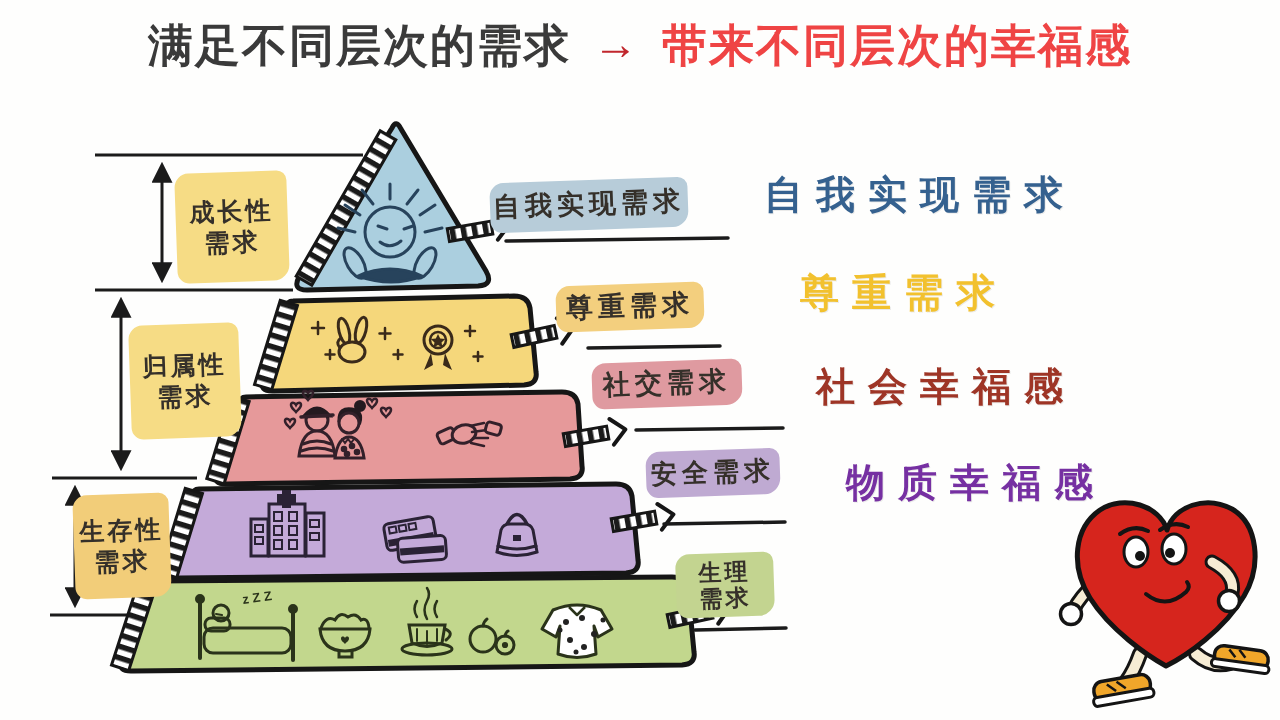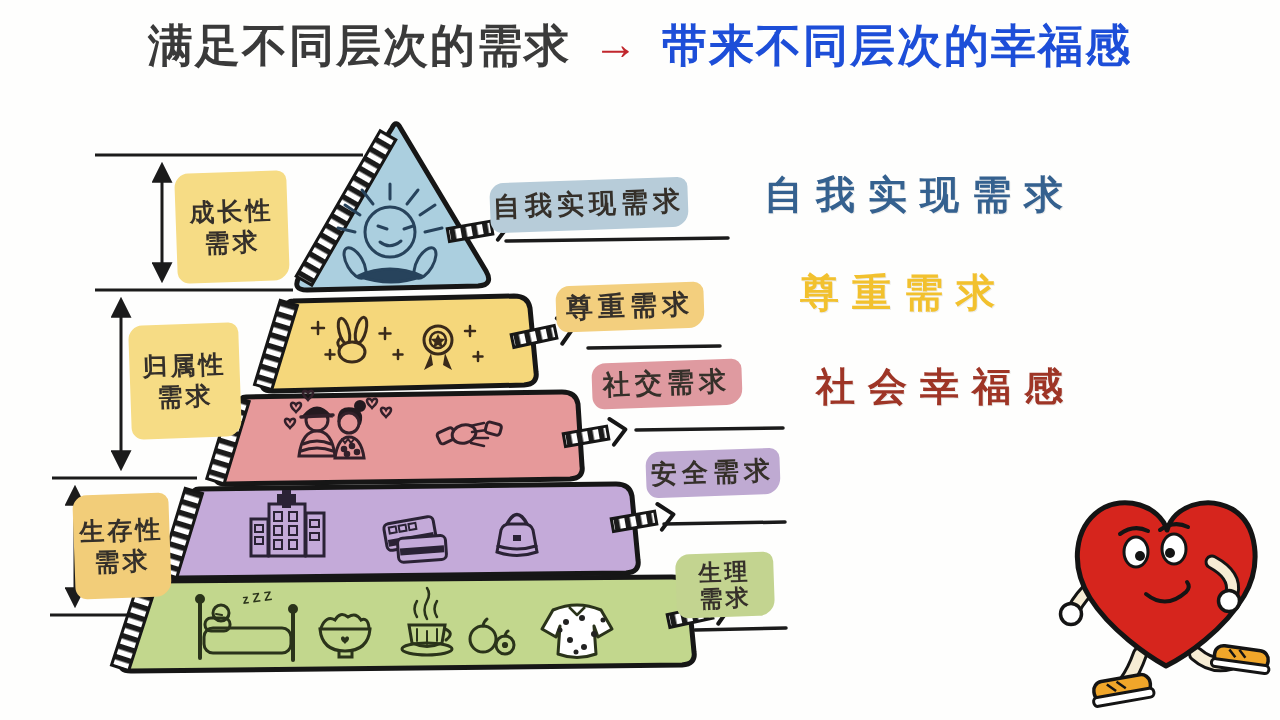--- a/index.html
+++ b/index.html
@@ -21,21 +21,21 @@
   
   .happy{position:absolute;white-space:nowrap;font-size:39px;font-weight:800;letter-spacing:13px;
          text-shadow:1px 1px 0 rgba(0,0,0,0.08);}
 </style>
 </head>
 <body>
 
 <div class="stage">
 
   <div class="title">
-    <span style="color: rgb(58, 58, 58); margin-top: 15px;">满足不同层次的需求</span><span class="arrow" style="color: rgb(193, 39, 45);">→</span><span style="color: #1d4ed8;">带来不同层次的幸福感</span>
+    <span style="color: rgb(58, 58, 58); margin-top: 15px;">满足不同层次的需求</span><span class="arrow" style="color: rgb(193, 39, 45);">→</span><span style="color: #ef4444;">带来不同层次的幸福感</span>
   </div>
 
   <svg class="draw" width="1280" height="720" viewBox="0 0 1280 720">
     <defs>
       <pattern id="hatch" width="11" height="11" patternUnits="userSpaceOnUse">
         <rect width="11" height="11" fill="#ffffff"></rect>
         <rect width="5.5" height="11" fill="#1b1b1b"></rect>
       </pattern>
       <marker id="mArr" viewBox="0 0 10 10" refX="8" refY="5" markerWidth="7" markerHeight="7" orient="auto-start-reverse">
         <path d="M0,0 L10,5 L0,10 z" fill="#1b1b1b"></path>
@@ -303,14 +303,15 @@
     <span class="ln">安全需求</span>
   </div>
   <div class="band lvl-label" style="left: 676px; top: 553px; width: 98px; height: 64px; font-size: 23px; letter-spacing: 3px; background-color: rgb(195, 212, 144);">
     <span class="ln">生理</span>
     <span class="ln">需求</span>
   </div>
 
   <div class="happy" style="left: 764px; top: 168px; color: rgb(53, 97, 143);">自我实现需求</div>
   <div class="happy" style="left: 800px; top: 266px; color: rgb(242, 193, 46);">尊重需求</div>
   <div class="happy" style="left: 816px; top: 360px; color: rgb(158, 53, 38);">社会幸福感</div>
+  <div class="happy" style="left: 846px; top: 456px; color: rgb(118, 48, 162);">物质幸福感</div>
 
 </div>
 
 </body></html>

